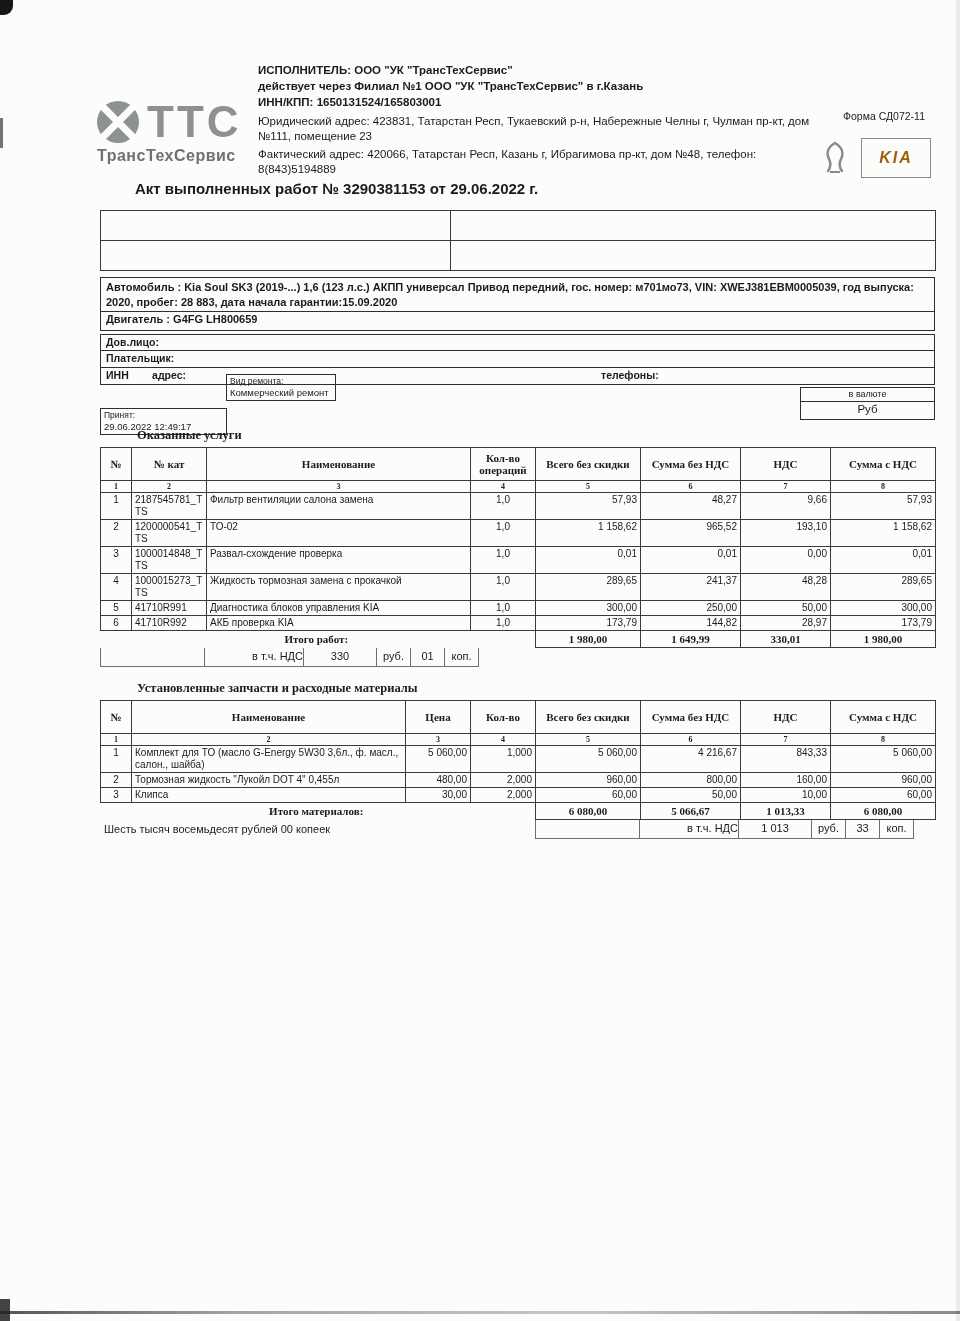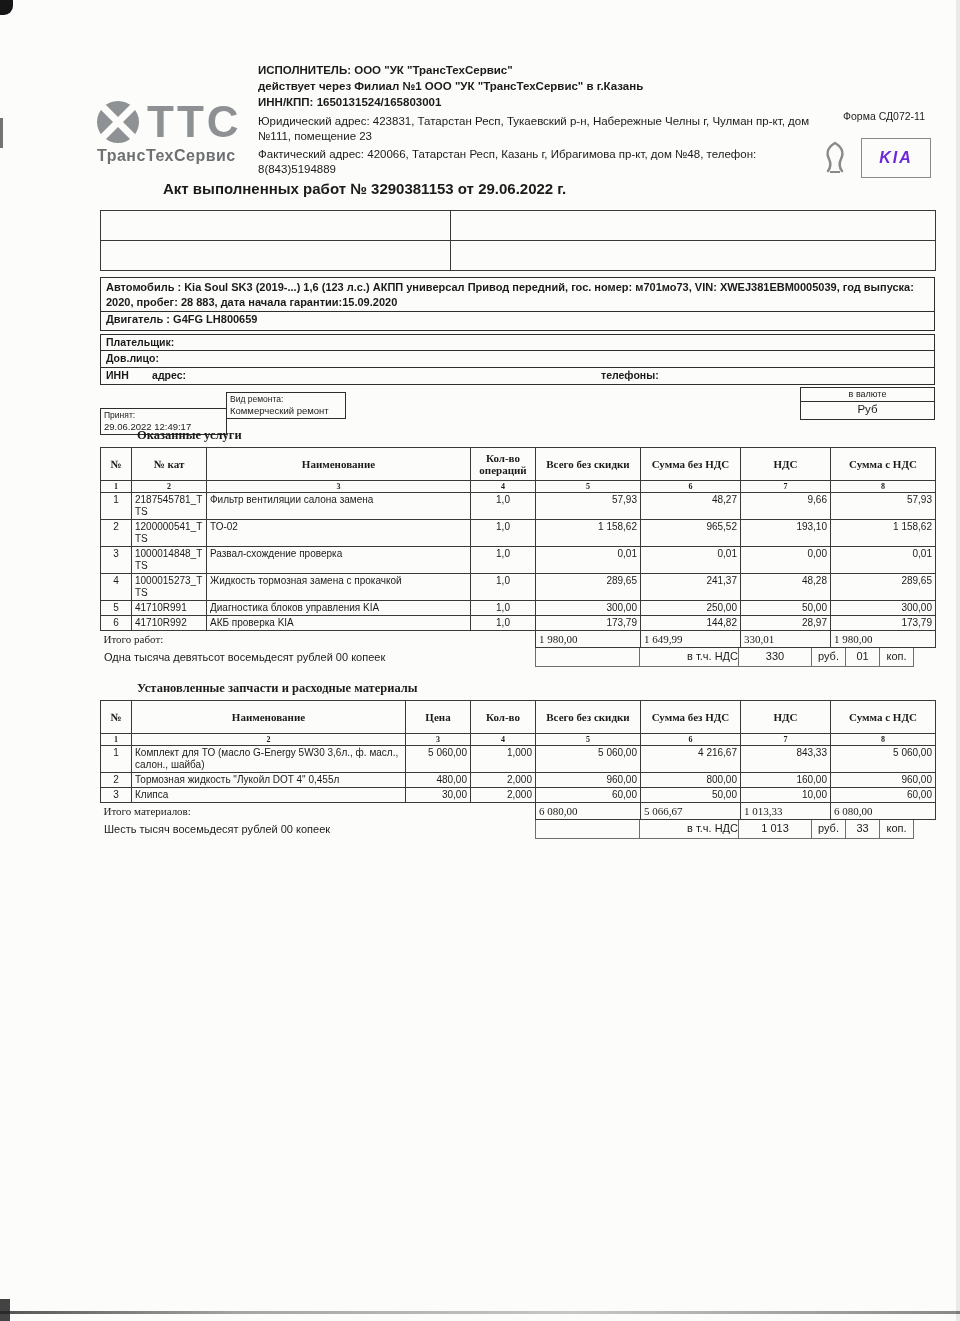--- a/index.html
+++ b/index.html
@@ -22,65 +22,65 @@
   .logo { position:absolute; left:95px; top:99px; display:flex; align-items:flex-start; gap:6px; }
   .logo-text { font-size:44px; font-weight:bold; color:#8e9194; letter-spacing:3px; line-height:46px; }
   .logo-sub { position:absolute; left:97px; top:147px; font-size:16px; font-weight:bold; color:#6e7073; letter-spacing:.5px; }
   .executor { position:absolute; left:258px; top:62px; width:565px; }
   .executor .b { font-weight:bold; font-size:11.5px; line-height:16px; }
   .executor .addr { font-size:11.5px; line-height:14.5px; margin-top:4px; }
   .form-code { position:absolute; left:843px; top:110px; font-size:10.5px; }
   .brandbox { position:absolute; left:814px; top:138px; display:flex; align-items:stretch; gap:5px; }
   .fifa { width:42px; height:40px; display:flex; align-items:center; justify-content:center; }
   .kia { width:70px; height:40px; border:1px solid #8a8a8a; display:flex; align-items:center; justify-content:center;
-         font-weight:bold; font-style:italic; font-size:16px; letter-spacing:2px; color:#6d28d9; }
-
-  .doc-title { position:absolute; left:135px; top:180px; font-size:15px; font-weight:bold;margin-left:28px; }
+         font-weight:bold; font-style:italic; font-size:16px; letter-spacing:2px; color:#a16207; }
+
+  .doc-title { position:absolute; left:135px; top:180px; font-size:15px; font-weight:bold; }
 
   
   table.doc { border-collapse:collapse; table-layout:fixed; }
   table.doc th, table.doc td { border:1px solid #3a3a3a; overflow:hidden; }
 
   .empty-table { position:absolute; left:100px; top:210px; width:835px; }
   .empty-table td { height:30px; }
 
   .vehicle { position:absolute; left:100px; top:277px; width:835px;border-radius:16px; }
   .vinfo { border:1px solid #2e2e2e; padding:2px 5px; font-weight:bold; font-size:11px; line-height:14.5px; }
   .vengine { border:1px solid #2e2e2e; border-top:none; padding:1px 5px; font-weight:bold; font-size:11px; height:19px; }
 
   .party { position:absolute; left:100px; top:334px; width:835px; }
   .prow { border:1px solid #2e2e2e; height:17px; font-weight:bold; font-size:10.5px; padding:1px 5px; position:relative; }
   .prow + .prow { border-top:none; }
   .prow .pre { white-space:pre; }
   .phones { position:absolute; left:500px; top:1px; font-weight:bold; }
 
   .meta-box { position:absolute; border:1px solid #2e2e2e; padding:1px 3px; }
   .meta-accepted { left:100px; top:408px; width:127px; height:27px; }
-  .meta-repair   { left:226px; top:392px; width:120px; height:27px; }
+  .meta-repair   { left:226px; top:374px; width:110px; height:27px; }
   .meta-box .small { font-size:8.5px; line-height:10px; }
   .meta-box .val   { font-size:9.5px; line-height:11px; margin-top:1px; }
   .meta-currency { position:absolute; left:800px; top:387px; width:135px; border:1px solid #2e2e2e; }
   .cur-top { font-size:9px; text-align:center; border-bottom:1px solid #2e2e2e; height:14px; padding-top:1px; }
   .cur-bot { font-size:11.5px; text-align:center; height:17px; padding-top:1px; }
 
   
   .block { position:absolute; left:100px; width:835px; }
   .services { top:428px; }
   .parts { top:681px; }
   .sec-title { margin-left:37px; font-family:"Liberation Serif", serif; font-weight:bold; font-size:12.5px; }
   table.grid { width:835px; margin-top:4px; }
   table.grid thead tr.hdr th { font-family:"Liberation Serif", serif; font-size:11px; font-weight:bold;
       text-align:center; vertical-align:middle; height:33px; padding:1px 2px; }
   table.grid thead tr.colnums th { font-family:"Liberation Serif", serif; font-size:8px; font-weight:bold;
       text-align:center; height:12px; padding:0; }
   table.grid tbody td { font-size:10px; line-height:12px; padding:1px 3px; vertical-align:top; }
   td.c-center { text-align:center; }
   td.c-right  { text-align:right; }
   td.c-break  { word-break:break-all; }
-  table.grid tfoot td { font-family:"Liberation Serif", serif; font-size:11px; font-weight:normal; height:17px; padding:1px 3px; text-align:left; }
+  table.grid tfoot td { font-family:"Liberation Serif", serif; font-size:11px; font-weight:bold; height:17px; padding:1px 3px; text-align:center; }
   td.total-label { border:none !important; text-align:right; padding-right:6px !important; }
 
   .sumrow { display:flex; width:835px; font-size:11px; }
   .sumrow .words { width:435px; padding:3px 0 0 4px; }
   .sumrow .cell { border:1px solid #6f6f6f; border-top:none; height:19px; padding-top:2px; text-align:center; }
   .sumrow .cell + .cell { margin-left:-1px; }
   .cell.empty5 { width:105px; }
   .cell.vat-label { width:100px; text-align:right; }
   .cell.vat-rub { width:74px; }
   .cell.unit { width:35px; }
@@ -149,22 +149,22 @@
       </tr>
     </tbody>
   </table>
 
   <div class="vehicle">
     <div class="vinfo">Автомобиль : Kia Soul SK3 (2019-...) 1,6 (123 л.с.) АКПП универсал Привод передний,  гос. номер:  м701мо73,   VIN: XWEJ381EBM0005039, год выпуска: 2020, пробег: 28 883, дата начала гарантии:15.09.2020</div>
     <div class="vengine">Двигатель : G4FG LH800659</div>
   </div>
 
   <div class="party">
+    <div class="prow">Дов.лицо:</div>
     <div class="prow">Плательщик:</div>
-    <div class="prow">Дов.лицо:</div>
     <div class="prow">
       <span class="pre">ИНН        адрес:</span>
       <span class="phones">телефоны:</span>
     </div>
   </div>
 
   <div class="meta-box meta-accepted">
     <div class="small">Принят:</div>
     <div class="val">29.06.2022 12:49:17</div>
   </div>
@@ -278,21 +278,20 @@
         <tr>
           <td colspan="4" class="total-label">Итого работ:</td>
           <td>1 980,00</td>
           <td>1 649,99</td>
           <td>330,01</td>
           <td>1 980,00</td>
         </tr>
       </tfoot>
     </table>
     <div class="sumrow">
-      <div class="words">Одна тысяча девятьсот восемьдесят рублей 00 копеек</div>
       <div class="cell empty5"></div>
       <div class="cell vat-label">в т.ч. НДС</div>
       <div class="cell vat-rub">330</div>
       <div class="cell unit">руб.</div>
       <div class="cell vat-kop">01</div>
       <div class="cell unit">коп.</div>
     </div>
   </div>
 
   <div class="block parts">

